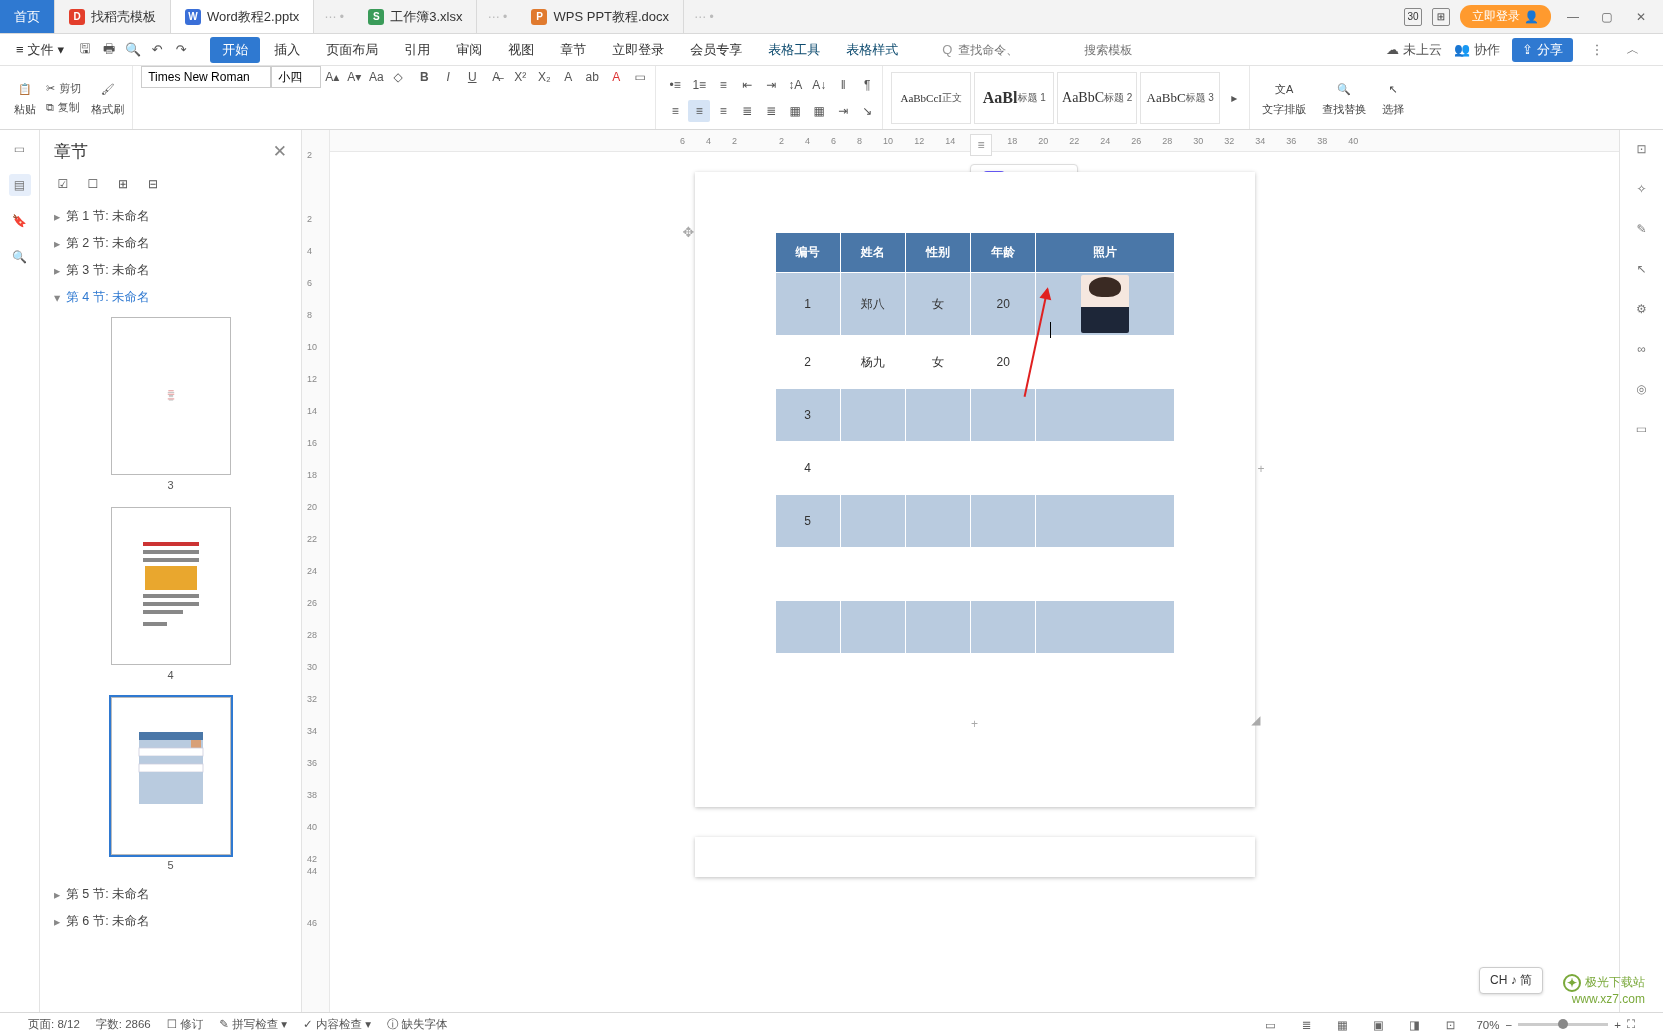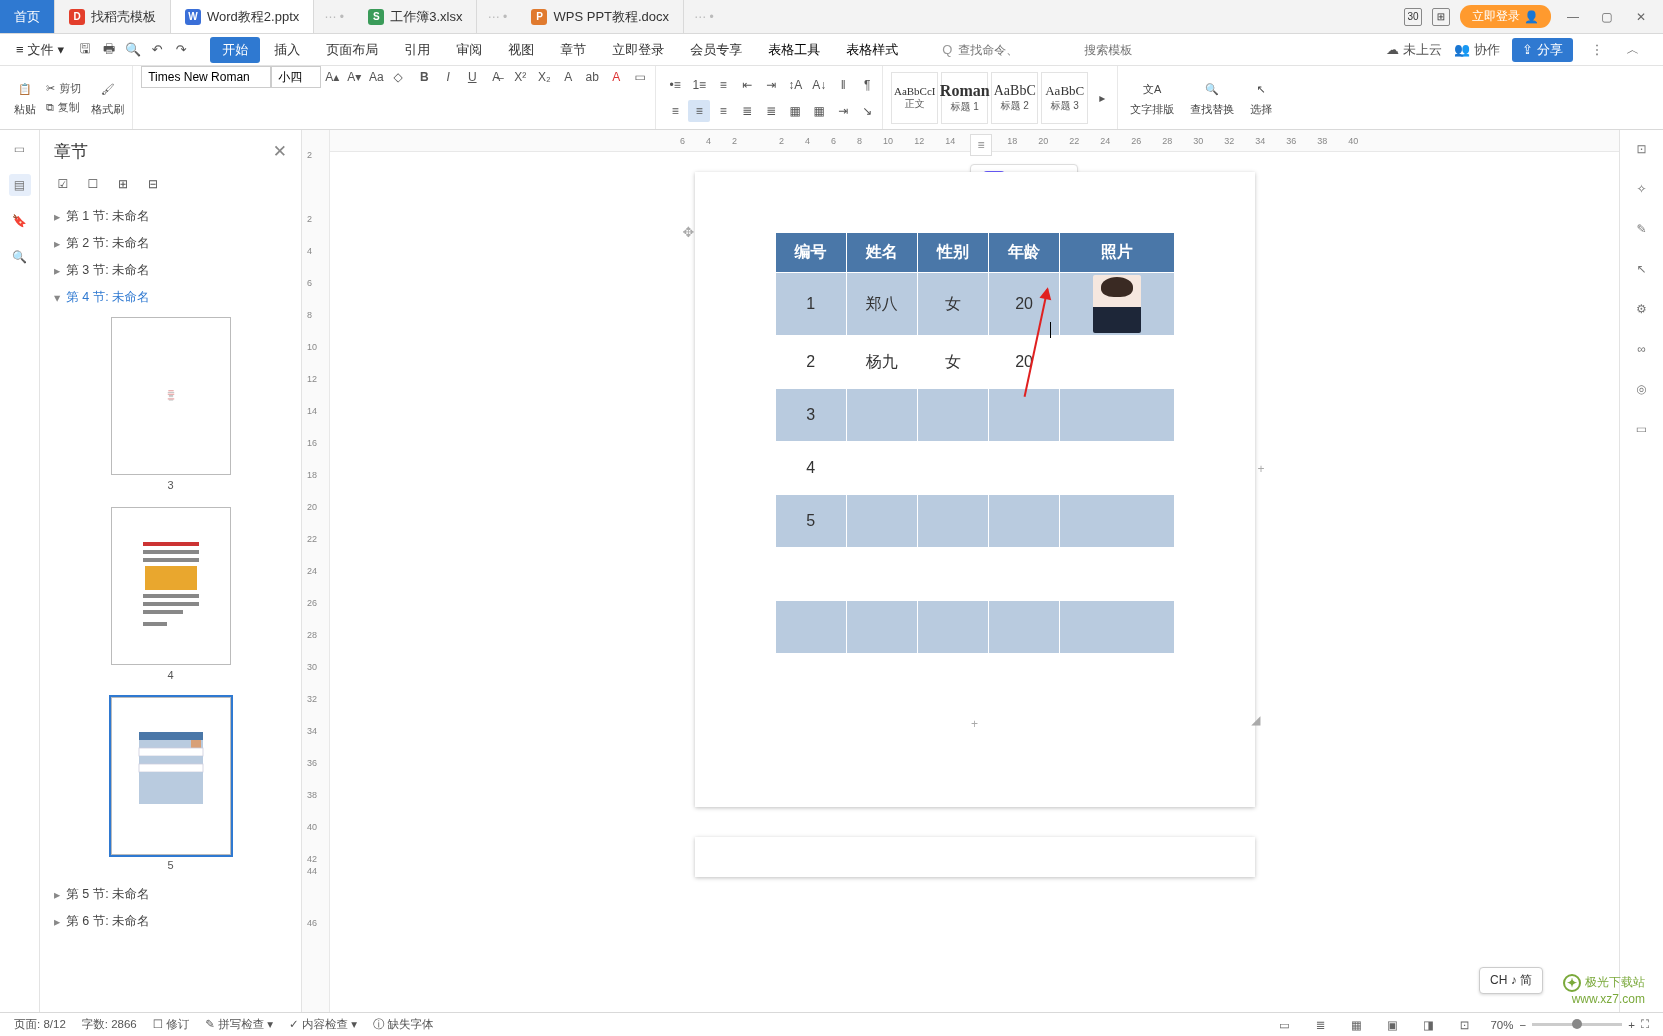--- a/index.html
+++ b/index.html
@@ -20,39 +20,39 @@
   .title-ctl { display: flex; align-items: center; gap: 10px; padding: 0 10px; }
   .login-btn { background: #ff9a2e; color: #fff; padding: 3px 12px; border-radius: 11px; font-size: 12px; display: flex; align-items: center; gap: 4px; }
   .win-btn { width: 24px; height: 24px; display: flex; align-items: center; justify-content: center; color: #666; }
   .sq-ico { width: 18px; height: 18px; border: 1px solid #888; border-radius: 2px; display: flex; align-items: center; justify-content: center; font-size: 10px; }
 
   
   .menu-bar { height: 32px; display: flex; align-items: center; padding: 0 8px; gap: 2px; border-bottom: 1px solid #e3e3e3; font-size: 13px; }
   .menu-bar .file-menu { display: flex; align-items: center; gap: 4px; padding: 3px 8px; }
   .menu-item { padding: 4px 12px; cursor: pointer; }
   .menu-item.active { background: #2f79d1; color: #fff; border-radius: 3px; }
-  .menu-item.blue { color: #000000; }
+  .menu-item.blue { color: #0c4a6e; }
   .menu-search { margin-left: 30px; display: flex; align-items: center; gap: 6px; color: #999; }
   .menu-search input { border: none; outline: none; width: 120px; font-size: 12px; }
   .menu-right { margin-left: auto; display: flex; align-items: center; gap: 12px; padding-right: 10px; }
   .cloud-lbl, .collab-lbl { display: flex; align-items: center; gap: 4px; color: #555; }
   .share-btn { background: #2f79d1; color: #fff; padding: 3px 10px; border-radius: 3px; display: flex; align-items: center; gap: 4px; }
 
   
   .ribbon { height: 64px; display: flex; align-items: center; padding: 0 6px; border-bottom: 1px solid #d9d9d9; gap: 4px; }
   .r-group { display: flex; flex-direction: column; align-items: center; justify-content: center; padding: 0 4px; height: 100%; border-right: 1px solid #e8e8e8; }
   .r-group:last-child { border-right: none; }
   .big-btn { display: flex; flex-direction: column; align-items: center; gap: 1px; font-size: 11px; color: #444; padding: 2px 4px; }
   .big-btn .bicon { width: 22px; height: 22px; display: flex; align-items: center; justify-content: center; }
   .small-row { display: flex; align-items: center; gap: 4px; font-size: 11px; color: #555; }
   .font-select { display: flex; align-items: center; }
   .font-select input { border: 1px solid #ccc; height: 22px; padding: 0 6px; font-size: 12px; }
   .fmt-btn { width: 22px; height: 22px; display: flex; align-items: center; justify-content: center; color: #555; border-radius: 2px; }
   .fmt-btn.sel { background: #d6e4f5; }
-  .style-box { width: 47px; height: 52px; border: 1px solid #e3e3e3; display: flex; flex-direction: column; align-items: center; justify-content: center; font-size: 11px; }
+  .style-box { width: 80px; height: 52px; border: 1px solid #e3e3e3; display: flex; flex-direction: row; align-items: center; justify-content: center; font-size: 11px; }
   .style-box .sample { font-family: serif; }
   .style-box .lbl { font-size: 10px; color: #555; }
 
   
   .main { display: flex; height: calc(100% - 34px - 32px - 64px - 24px); }
 
   .left-rail { width: 40px; border-right: 1px solid #e3e3e3; display: flex; flex-direction: column; align-items: center; padding-top: 8px; gap: 14px; }
   .rail-ico { width: 22px; height: 22px; display: flex; align-items: center; justify-content: center; color: #777; }
   .rail-ico.sel { background: #e6eefa; border-radius: 3px; }
 
@@ -70,41 +70,41 @@
 
   .ruler-col { width: 28px; background: #fafafa; border-right: 1px solid #e8e8e8; position: relative; }
   .vrule-tick { position: absolute; left: 5px; font-size: 9px; color: #888; }
 
   .canvas-wrap { flex: 1; background: #fff; overflow: auto; position: relative; }
   .hruler { height: 22px; background: #fafafa; border-bottom: 1px solid #e8e8e8; position: sticky; top: 0; display: flex; align-items: center; padding-left: 350px; gap: 21px; font-size: 9px; color: #888; }
   .doc-area { display: flex; flex-direction: column; align-items: center; padding: 20px 0 60px; }
   .page { width: 560px; background: #fff; box-shadow: 0 1px 4px rgba(0,0,0,.25); position: relative; padding: 60px 0 100px; margin-bottom: 30px; }
 
   .word-table { border-collapse: collapse; margin: 0 auto; width: 400px; }
-  .word-table th, .word-table td { border: 1px solid #fff; height: 53px; text-align: center; font-size: 16px; }
+  .word-table th, .word-table td { border: 1px solid #fff; height: 53px; text-align: center; font-size: 12px; }
   .word-table th { background: #4a77a8; color: #fff; height: 40px; }
   .word-table tr.rA td { background: #b9cbdf; }
   .word-table tr.rB td { background: #ffffff; }
   .photo-cell { padding: 2px; }
   .face { width: 48px; height: 58px; background: linear-gradient(#f5e7df 55%, #1d2638 55%); border-radius: 2px; position: relative; margin: 0 auto; }
   .face::before { content: ""; position: absolute; top: 6px; left: 12px; width: 24px; height: 26px; background: #f5e7df; border-radius: 50%; }
   .face::after { content: ""; position: absolute; top: 2px; left: 8px; width: 32px; height: 20px; background: #3a2a23; border-radius: 50% 50% 40% 40%; }
 
   .anno-arrow { position: absolute; width: 2px; height: 110px; background: #e02020; transform: rotate(12deg); top: 116px; left: 340px; }
   .anno-arrow::before { content: ""; position: absolute; top: -2px; left: -5px; border-left: 6px solid transparent; border-right: 6px solid transparent; border-bottom: 12px solid #e02020; }
   .caret-blink { position: absolute; top: 150px; left: 355px; width: 1px; height: 16px; background: #000; }
 
   .float-chip { position: absolute; left: 640px; top: 34px; background: #fff; border: 1px solid #ddd; border-radius: 4px; padding: 6px 12px; display: flex; align-items: center; gap: 8px; box-shadow: 0 1px 3px rgba(0,0,0,.1); font-size: 13px; }
   .float-chip .chip-ico { width: 22px; height: 22px; background: #6a5cff; border-radius: 4px; display: flex; align-items: center; justify-content: center; color: #fff; }
   .scroll-up { position: absolute; left: 640px; top: 4px; width: 22px; height: 22px; background: #fff; border: 1px solid #ddd; display: flex; align-items: center; justify-content: center; color: #888; }
 
   .right-rail { width: 44px; border-left: 1px solid #e3e3e3; display: flex; flex-direction: column; align-items: center; padding-top: 8px; gap: 18px; }
 
   
-  .status { height: 24px; border-top: 1px solid #d9d9d9; display: flex; align-items: center; padding: 0 14px; font-size: 11.5px; color: #555; gap: 16px; }
+  .status { height: 24px; border-top: 1px solid #d9d9d9; display: flex; align-items: center; padding: 0 28px; font-size: 11.5px; color: #555; gap: 16px; }
   .status .spacer { flex: 1; }
   .view-btn { width: 20px; height: 18px; display: flex; align-items: center; justify-content: center; color: #666; }
   .zoom { display: flex; align-items: center; gap: 6px; }
   .zoom-track { width: 90px; height: 3px; background: #ccc; position: relative; }
   .zoom-thumb { position: absolute; left: 40px; top: -4px; width: 10px; height: 10px; background: #888; border-radius: 50%; }
 
   
   .ime-chip { position: fixed; right: 120px; bottom: 42px; background: #fff; border: 1px solid #ccc; border-radius: 4px; padding: 4px 10px; font-size: 12px; display: flex; align-items: center; gap: 6px; box-shadow: 0 1px 3px rgba(0,0,0,.15); }
   .wm { position: fixed; right: 18px; bottom: 28px; font-size: 12px; color: #7aa93b; text-align: right; line-height: 1.3; }
   .wm .logo { display: inline-flex; width: 18px; height: 18px; border: 2px solid #7aa93b; border-radius: 50%; align-items: center; justify-content: center; margin-right: 4px; font-weight: bold; }
@@ -259,21 +259,21 @@
       <span class="fmt-btn">↘</span>
     </div>
   </div>
 
   <div class="r-group" style="gap:3px; flex-direction:row;">
     <div class="style-box">
         <span class="sample">AaBbCcI</span>
         <span class="lbl">正文</span>
       </div>
     <div class="style-box">
-        <span class="sample" style="font-weight:bold;font-size:16px">Roman</span>
+        <span class="sample" style="font-weight:bold;font-size:16px">AaBl</span>
         <span class="lbl">标题 1</span>
       </div>
     <div class="style-box">
         <span class="sample" style="font-size:14px">AaBbC</span>
         <span class="lbl">标题 2</span>
       </div>
     <div class="style-box">
         <span class="sample" style="font-size:13px">AaBbC</span>
         <span class="lbl">标题 3</span>
       </div>

